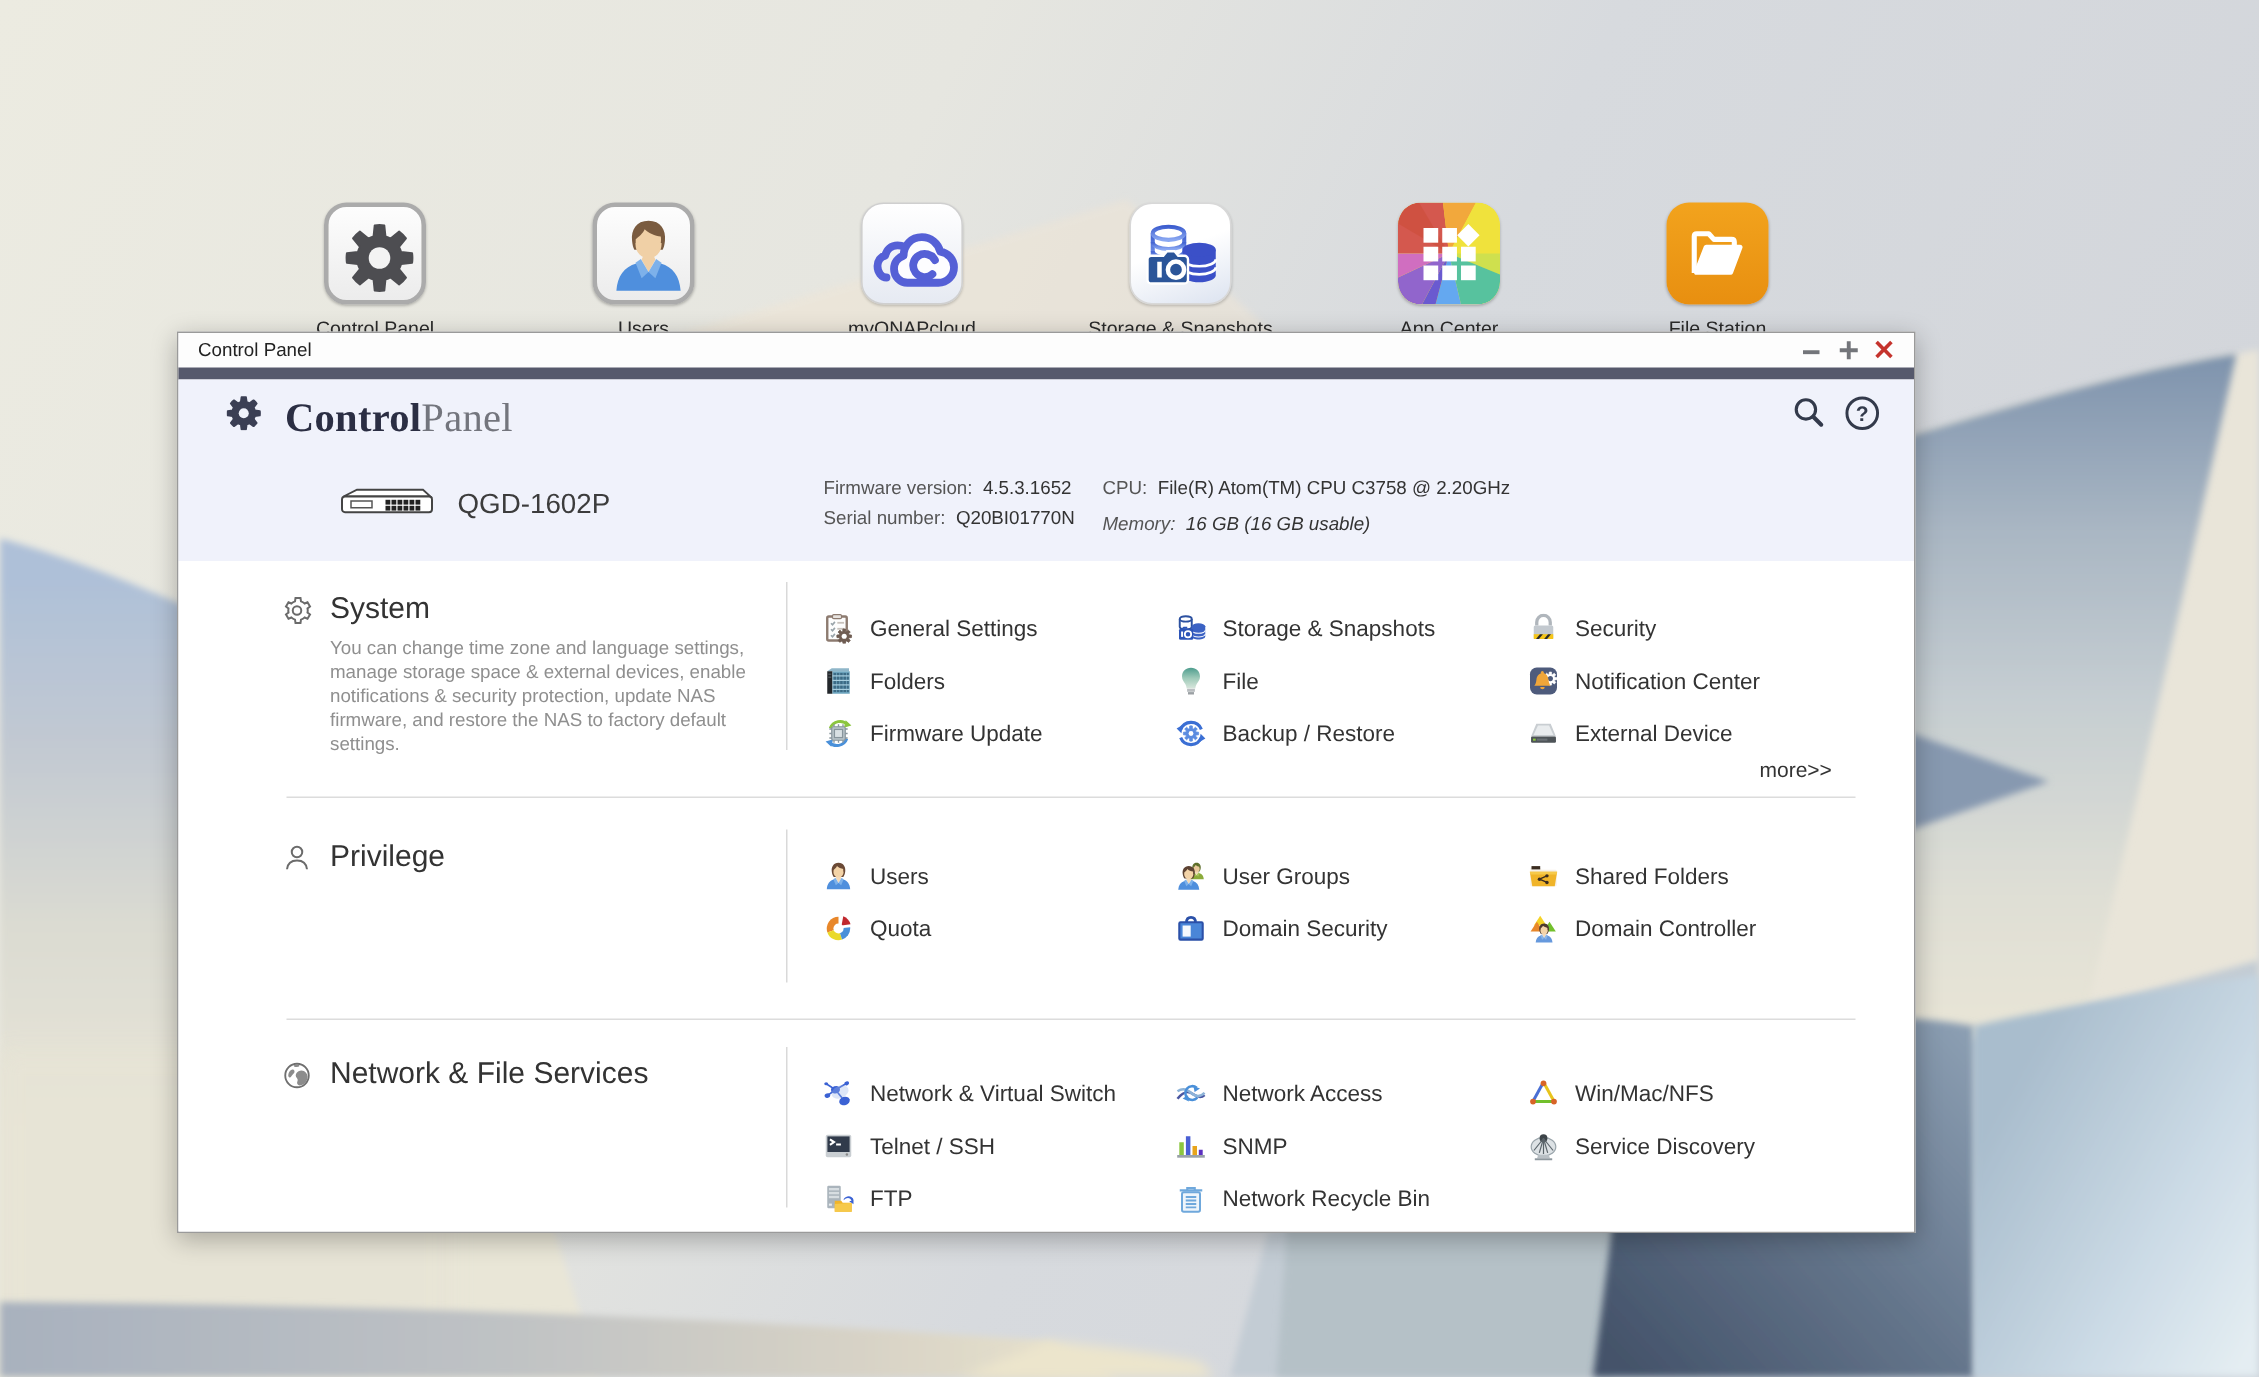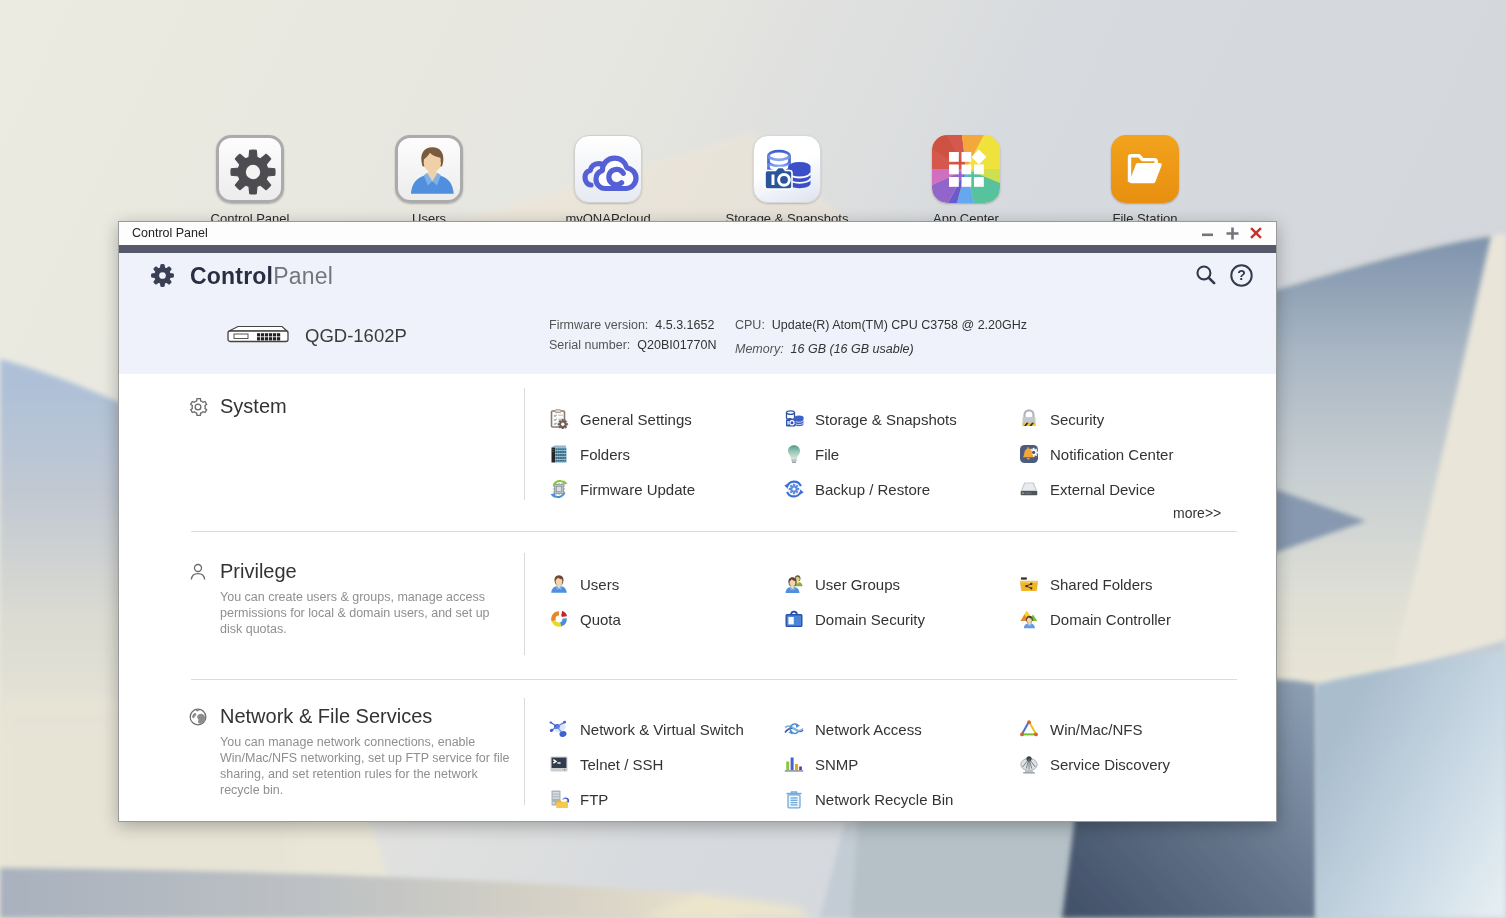--- a/index.html
+++ b/index.html
@@ -7,21 +7,21 @@
 #desk { position:absolute; left:0; top:0; width:1506px; height:918px; }
 .dicon { position:absolute; width:180px; text-align:center; }
 .dsq { width:68px; height:68px; margin:0 auto; border-radius:15px; position:relative; }
 .dlabel { margin-top:8px; font-size:13px; color:#2a2a2a; }
 .frame { background:linear-gradient(#fdfdfd,#ececec); border:3px solid #ababab; box-shadow:0 1px 2px rgba(0,0,0,.25); }
 #win { position:absolute; left:118px; top:221px; width:1159px; height:601px; background:#fff; border:1px solid #9a9a9a; box-shadow:0 4px 16px rgba(0,0,0,.28); }
 #titlebar { position:absolute; left:0; top:0; right:0; height:23px; background:#fdfdfd; }
 #titlebar .t { position:absolute; left:13px; top:4px; font-size:12.5px; color:#222; }
 #darkbar { position:absolute; left:0; top:23px; right:0; height:8px; background:#56596c; }
 #hdr { position:absolute; left:0; top:31px; right:0; height:121px; background:#f0f2fb; }
-#hdr .htitle { position:absolute; left:71px; top:10px; font-size:23px; color:#73757d; letter-spacing:0.2px; }
+#hdr .htitle { position:absolute; left:71px; top:10px; font-size:27px; color:#73757d; letter-spacing:0.2px;font-family:Liberation Serif, serif; }
 #hdr .htitle b { color:#2b2e43; }
 #content { position:absolute; left:0; top:152px; right:0; bottom:0; background:#fff; }
 .sect-title { position:absolute; font-size:20px; color:#333; }
 .sect-desc { position:absolute; font-size:12.5px; line-height:16px; color:#8f8f8f; white-space:nowrap; }
 .vdiv { position:absolute; width:1px; background:#d9d9d9; left:405px; }
 .hsep { position:absolute; left:72px; right:39px; height:1px; background:#dcdcdc; }
 .item { position:absolute; height:20px; }
 .s-ic { position:absolute; }
 .item .ic { position:absolute; left:0; top:0; width:20px; height:20px; }
 .item .lb { position:absolute; left:31px; top:2px; font-size:15px; color:#333; white-space:nowrap; }
@@ -248,29 +248,30 @@
           <rect x="35" y="12.2" width="3.2" height="3.2"></rect>
           <rect x="39" y="12.2" width="3.2" height="3.2"></rect>
           <rect x="43" y="12.2" width="3.2" height="3.2"></rect>
           <rect x="47" y="12.2" width="3.2" height="3.2"></rect>
           <rect x="51" y="12.2" width="3.2" height="3.2"></rect>
       </g>
     </svg>
     <div style="position:absolute; left:186px; top:72px; font-size:18.5px; color:#3c3c3c;">QGD-1602P</div>
     <div style="position:absolute; left:430px; top:65px; font-size:12.5px;"><span class="info-lb">Firmware version:</span>&nbsp; <span class="info-v">4.5.3.1652</span></div>
     <div style="position:absolute; left:430px; top:85px; font-size:12.5px;"><span class="info-lb">Serial number:</span>&nbsp; <span class="info-v">Q20BI01770N</span></div>
-    <div style="position:absolute; left:616px; top:65px; font-size:12.5px;"><span class="info-lb">CPU:</span>&nbsp; <span class="info-v">Update(R) Atom(TM) CPU C3758 @ 2.20GHz</span></div>
+    <div style="position:absolute; left:616px; top:65px; font-size:12.5px;"><span class="info-lb">CPU:</span>&nbsp; <span class="info-v">File(R) Atom(TM) CPU C3758 @ 2.20GHz</span></div>
     <div style="position:absolute; left:616px; top:89px; font-size:12.5px;font-style:italic;"><span class="info-lb">Memory:</span>&nbsp; <span class="info-v">16 GB (16 GB usable)</span></div>
   </div>
   <div id="content">
 
 <svg class="s-ic" style="left:69px; top:23px;" width="20" height="20" viewBox="0 0 24 24">
         <path fill="none" stroke="#6b6b6b" stroke-width="1.6" d="M12 8.6a3.4 3.4 0 1 0 0 6.8 3.4 3.4 0 0 0 0-6.8zm8.6 3.4c0-.6-.1-1.1-.2-1.7l2-1.5-2-3.4-2.3 1a8.6 8.6 0 0 0-2.9-1.7L14.8 2h-4l-.4 2.7a8.6 8.6 0 0 0-2.9 1.7l-2.3-1-2 3.4 2 1.5a8.6 8.6 0 0 0 0 3.4l-2 1.5 2 3.4 2.3-1a8.6 8.6 0 0 0 2.9 1.7l.4 2.7h4l.4-2.7a8.6 8.6 0 0 0 2.9-1.7l2.3 1 2-3.4-2-1.5c.1-.6.2-1.1.2-1.7z"></path>
       </svg>
 <div class="sect-title" style="left:101px; top:21px;">System</div>
+<div class="sect-desc" style="left:101px; top:50px;">You can change time zone and language settings,<br>manage storage space &amp; external devices, enable<br>notifications &amp; security protection, update NAS<br>firmware, and restore the NAS to factory default<br>settings.</div>
 <div class="vdiv" style="top:14px; height:112px;"></div>
 <div class="item" style="left:430px; top:35px;">
         <span class="ic"><svg width="20" height="20" viewBox="0 0 20 20">
             <rect x="2.5" y="2" width="13" height="16" rx="1" fill="#fdfdfd" stroke="#8d7b70" stroke-width="1.6"></rect>
             <rect x="6" y="0.8" width="6" height="2.6" rx="0.8" fill="#e8e4e0" stroke="#8d7b70" stroke-width="0.8"></rect>
             <path d="M5 6.5 6 7.5 7.6 5.6" fill="none" stroke="#9aa5ab" stroke-width="1.1"></path>
             <path d="M5 10.5 6 11.5 7.6 9.6" fill="none" stroke="#9aa5ab" stroke-width="1.1"></path>
             <path d="M5 14.5 6 15.5 7.6 13.6" fill="none" stroke="#9aa5ab" stroke-width="1.1"></path>
             <rect x="9.2" y="5.6" width="4.5" height="1.2" fill="#c8c2bc"></rect>
             <rect x="9.2" y="9.6" width="4.5" height="1.2" fill="#c8c2bc"></rect>
@@ -409,21 +410,20 @@
 <div class="more" style="left:1054px; top:131px;">more&gt;&gt;</div>
 <div class="hsep" style="top:157px;"></div>
 
 <svg class="s-ic" style="left:69px; top:188px;" width="20" height="20" viewBox="0 0 24 24">
         <g fill="none" stroke="#6b6b6b" stroke-width="1.6">
           <circle cx="12" cy="7.2" r="4.2"></circle>
           <path d="M4 21 c0.5-4.5 3.5-7 8-7 s7.5 2.5 8 7"></path>
         </g>
       </svg>
 <div class="sect-title" style="left:101px; top:186px;">Privilege</div>
-<div class="sect-desc" style="left:101px; top:215px;">You can create users &amp; groups, manage access<br>permissions for local &amp; domain users, and set up<br>disk quotas.</div>
 <div class="vdiv" style="top:179px; height:102px;"></div>
 <div class="item" style="left:430px; top:200px;">
         <span class="ic"><svg width="20" height="20" viewBox="0 0 20 20">
             <g transform="translate(0,0) scale(1.0)">
               <path d="M5.5 6.8 C5.2 4 6.6 1.2 10 1.2 c3.4 0 4.8 2.8 4.5 5.6 c-0.15 1.5 -0.6 2.8 -1.3 3.8 h-6.4 c-0.7 -1 -1.15 -2.3 -1.3 -3.8 z" fill="#6b4a36"></path>
               <path d="M6.6 7.4 a3.4 3.6 0 0 0 6.8 0 c0.3 -3 -1 -4.6 -3.4 -4.6 c-2.4 0 -3.7 1.6 -3.4 4.6 z" fill="#f3d3a7"></path>
               <path d="M6.6 6 c0.8 -0.5 2 -1.6 2.4 -2.6 c0.8 0.9 2.8 1.8 4.2 1.9 c0.1 0.5 0.1 1 0 1.7 l0.6 0.1 c0.3 -3.4 -1.2 -5 -3.8 -5 c-2.6 0 -4 1.7 -3.8 5 l0.4 -0.1 z" fill="#6b4a36"></path>
               <path d="M2.2 18.8 c0.3 -3.4 1.8 -5.6 4.6 -6.4 l3.2 2.2 3.2 -2.2 c2.8 0.8 4.3 3 4.6 6.4 z" fill="#4f8fdd"></path>
               <path d="M8.2 11.4 l1.8 3.2 1.8 -3.2 -0.4 -1 h-2.8 z" fill="#f3d8b6"></path>
               <path d="M8 11.2 10 14.6 8.2 16.2 6.6 12.2 z" fill="#7db1ea"></path>
@@ -509,21 +509,20 @@
 
 <div class="hsep" style="top:305px;"></div>
 
 <svg class="s-ic" style="left:69px; top:333px;" width="20" height="20" viewBox="0 0 24 24">
         <circle cx="12" cy="12" r="9.4" fill="none" stroke="#6f6f6f" stroke-width="1.5"></circle>
         <path fill="#8c8c8c" d="M13.2 8.6 c2.2,-1.2 4.4,-0.6 6,1.1 c1.6,1.7 1.7,4.5 0.4,6.7 c-1.3,2.2 -3.5,3.8 -5.7,3.5 c-1.8,-0.2 -2.2,-2 -1.5,-3.5 c0.6,-1.3 -0.3,-2.2 -1.1,-3.3 c-0.9,-1.3 0,-3.3 1.9,-4.5 z"></path>
         <path fill="#8c8c8c" d="M7 7.8 c1.1,-0.9 2.4,-0.7 2.9,0.4 c0.4,1.1 -0.2,2 -1.3,2.9 c-1.1,0.9 -1.1,2.2 -2.2,2.4 c-1,0.2 -1.7,-1.1 -1.3,-2.6 c0.3,-1.3 0.9,-2.2 1.9,-3.1 z"></path>
         <path fill="#8c8c8c" d="M10.5 3.3 c1.1,-0.6 2.6,-0.4 3.3,0.4 c0.4,0.7 -0.4,1.3 -1.8,1.5 c-1.3,0.2 -2.6,-0.2 -2.6,-1 c0,-0.4 0.5,-0.7 1.1,-0.9 z"></path>
       </svg>
 <div class="sect-title" style="left:101px; top:331px;">Network &amp; File Services</div>
-<div class="sect-desc" style="left:101px; top:360px;">You can manage network connections, enable<br>Win/Mac/NFS networking, set up FTP service for file<br>sharing, and set retention rules for the network<br>recycle bin.</div>
 <div class="vdiv" style="top:324px; height:107px;"></div>
 <div class="item" style="left:430px; top:345px;">
         <span class="ic"><svg width="20" height="20" viewBox="0 0 20 20">
             <ellipse cx="14" cy="15" rx="3.6" ry="2.8" fill="#3b62d4" transform="rotate(-20 14 15)"></ellipse>
             <ellipse cx="8" cy="7.5" rx="3" ry="2.4" fill="#3b62d4" transform="rotate(-20 8 7.5)"></ellipse>
             <ellipse cx="2.6" cy="11.4" rx="1.9" ry="1.5" fill="#3b62d4" transform="rotate(-20 2.6 11.4)"></ellipse>
             <ellipse cx="15.5" cy="3.2" rx="1.6" ry="1.3" fill="#3b62d4" transform="rotate(-20 15.5 3.2)"></ellipse>
             <ellipse cx="1.8" cy="3.5" rx="1.3" ry="1" fill="#3b62d4"></ellipse>
             <g stroke="#3b62d4" stroke-width="1.1">
               <line x1="8" y1="7.5" x2="14" y2="15"></line>

